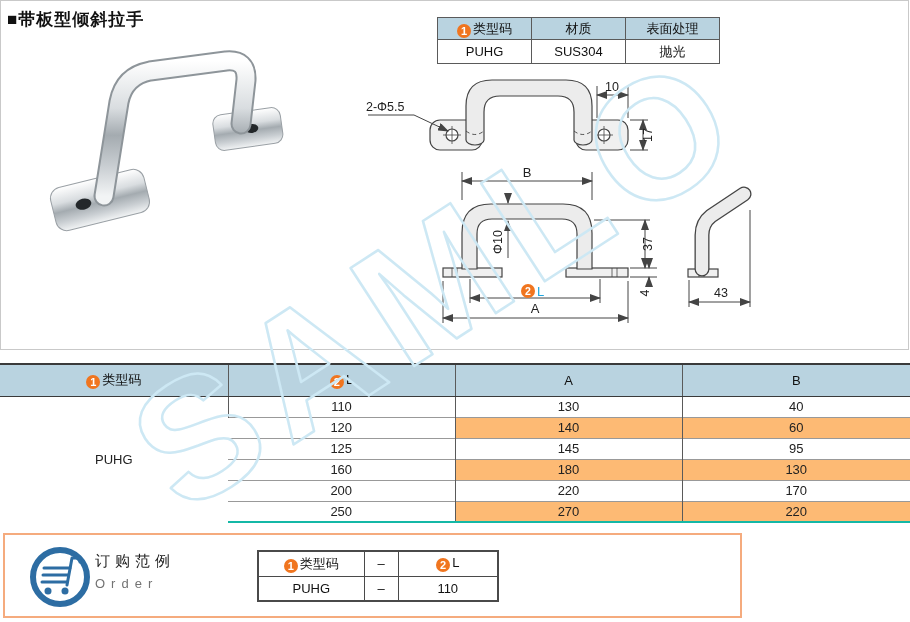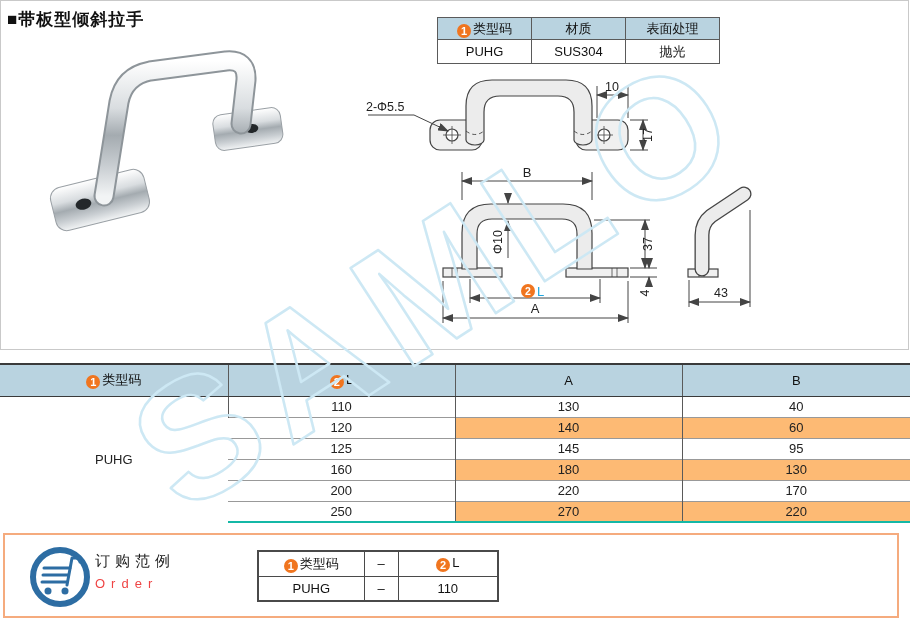--- a/index.html
+++ b/index.html
@@ -23,25 +23,25 @@
   .watermark{position:absolute;left:0;top:0;z-index:5;pointer-events:none}
 
   .main-table{position:absolute;left:0;top:363px;width:910px;border-collapse:collapse;table-layout:fixed;z-index:2}
   .main-table td{font-size:13px;text-align:center;color:#222;height:21px;padding:0;
                  border-left:1px solid #5a5a5a;border-top:1px solid #999;background:#fff}
   .main-table td:first-child{border-left:none}
   .main-table tr.hd td{background:#b9d3e0;height:32px;border-top:2px solid #3a3a3a;border-bottom:1px solid #3a3a3a;color:#111}
   .main-table tr.last td{border-bottom:2px solid #14b8a6}
   .main-table td.alt{background:#fdba74}
 
-  .order-box{position:absolute;left:3px;top:533px;width:896px;height:85px;border:2px solid #f5ab7e;background:#fff;z-index:2}
+  .order-box{position:absolute;left:3px;top:533px;width:739px;height:85px;border:2px solid #f5ab7e;background:#fff;z-index:2}
   .cart-icon{position:absolute;left:22px;top:9px}
   .order-titles{position:absolute;left:90px;top:17px}
   .order-cn{font-size:15px;letter-spacing:5px;color:#222}
-  .order-en{font-size:13px;letter-spacing:6px;color:#ef4444;margin-top:5px}
+  .order-en{font-size:13px;letter-spacing:6px;color:#737373;margin-top:5px}
   .order-table{position:absolute;left:252px;top:15px;border-collapse:collapse;table-layout:fixed;border:2px solid #4a4a4a}
   .order-table td{border:1px solid #4a4a4a;text-align:center;font-size:13px;color:#111;height:25px;padding:0}
   .order-table col.o1{width:106px}.order-table col.o2{width:34px}.order-table col.o3{width:100px}
 
   col.c1{width:228px}col.c2{width:227px}col.c3{width:227px}col.c4{width:228px}
 </style>
 </head>
 <body>
 
 <div class="page">

